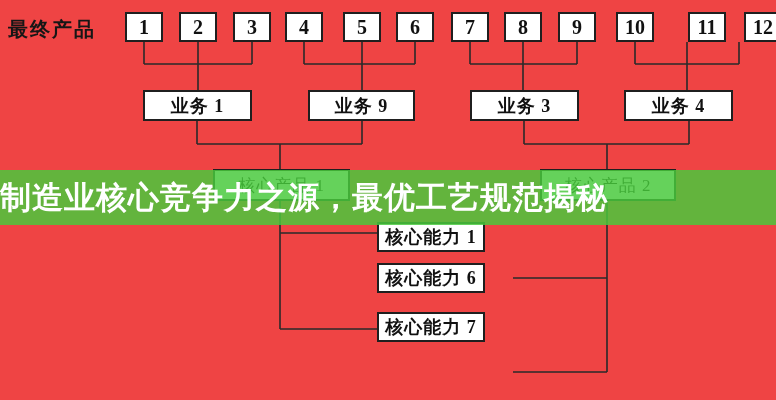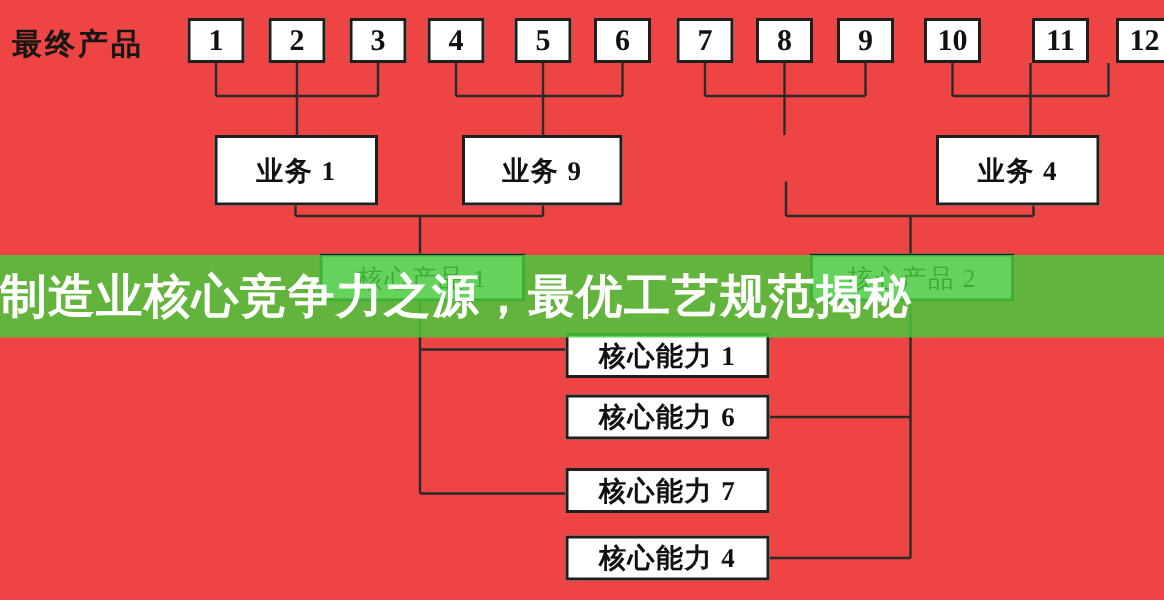--- a/index.html
+++ b/index.html
@@ -17,23 +17,23 @@
   }
   .box{
     position:absolute;
     box-sizing:border-box;
     border:2px solid #1f1f1f;
     background:#ffffff;
     display:flex;align-items:center;justify-content:center;
     color:#111;z-index:1;
   }
   .pbox{top:12px;width:38px;height:30px;font-size:20px;font-weight:600;}
-  .bbox{top:90px;height:47px;font-size:18px;font-weight:700;letter-spacing:1px;}
+  .bbox{top:90px;height:31px;font-size:18px;font-weight:700;letter-spacing:1px;}
   .cpbox{top:169px;height:32px;font-size:17px;font-weight:400;letter-spacing:1px;}
-  .ccbox{left:377px;width:136px;height:30px;font-size:18px;font-weight:700;letter-spacing:1px;}
+  .ccbox{left:377px;width:108px;height:30px;font-size:18px;font-weight:700;letter-spacing:1px;}
   .banner{
     position:absolute;left:0;top:170px;width:776px;height:55px;z-index:2;
     background:rgba(72,201,60,0.84);
     display:flex;align-items:center;justify-content:flex-start;
   }
   .banner-text{
     font-family:"Liberation Sans","DejaVu Sans",sans-serif;
     font-size:31px;font-weight:700;color:#ffffff;letter-spacing:1px;
     white-space:nowrap;
   }
@@ -74,27 +74,27 @@
   <div class="box pbox" style="left:396px">6</div>
   <div class="box pbox" style="left:451px">7</div>
   <div class="box pbox" style="left:504px">8</div>
   <div class="box pbox" style="left:558px">9</div>
   <div class="box pbox" style="left:616px">10</div>
   <div class="box pbox" style="left:688px">11</div>
   <div class="box pbox" style="left:744px">12</div>
 
   <div class="box bbox" style="left:143px;width:109px">业务 1</div>
   <div class="box bbox" style="left:308px;width:107px">业务 9</div>
+  <div class="box bbox" style="left:470px;width:109px">业务 3</div>
   <div class="box bbox" style="left:624px;width:109px">业务 4</div>
 
   <div class="box cpbox" style="left:213px;width:137px">核心产品 1</div>
   <div class="box cpbox" style="left:540px;width:136px">核心产品 2</div>
 
   <div class="box ccbox" style="top:222px">核心能力 1</div>
   <div class="box ccbox" style="top:263px">核心能力 6</div>
   <div class="box ccbox" style="top:312px">核心能力 7</div>
-  <div class="box ccbox" style="top:357px">核心能力 4</div>
 
   <div class="banner">
     <span class="banner-text">制造业核心竞争力之源，最优工艺规范揭秘</span>
   </div>
 
 </div>
 
 </body></html>

